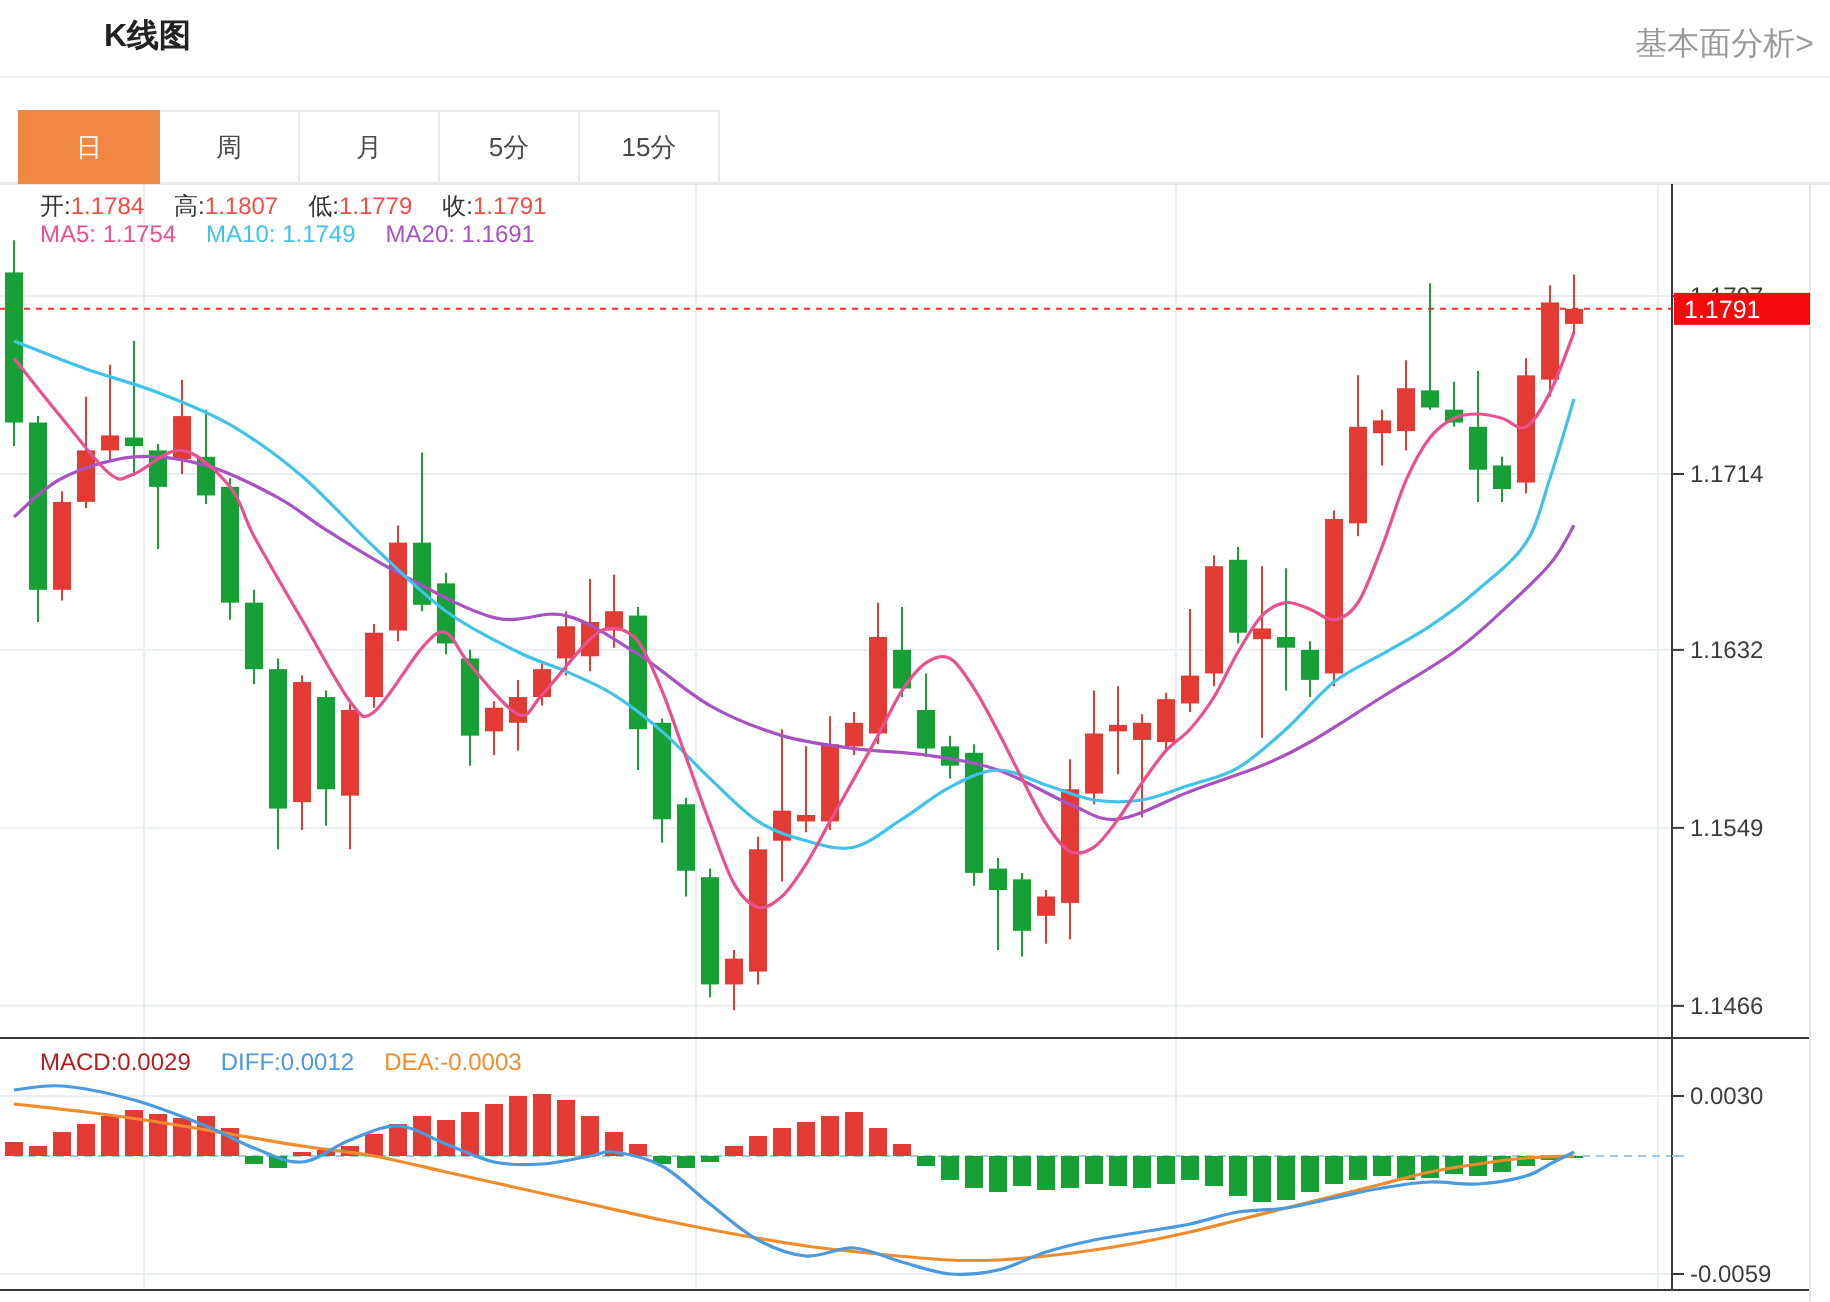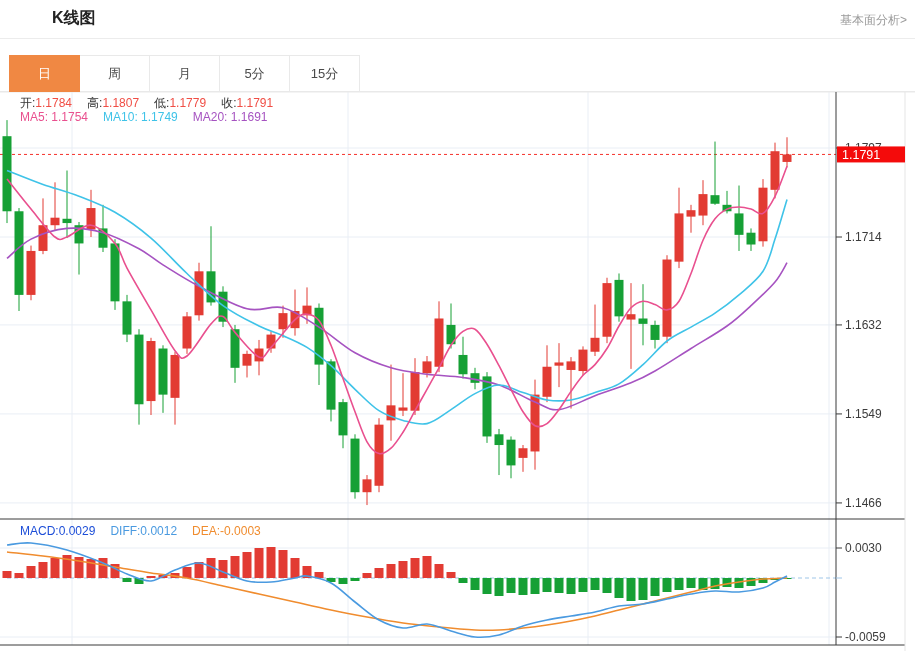--- a/index.html
+++ b/index.html
@@ -1,19 +1,19 @@
 <!DOCTYPE html>
 <html><head>
 <meta charset="utf-8">
 <style>
   html,body{margin:0;padding:0;background:#fff;}
   body{width:915px;height:651px;position:relative;overflow:hidden;
        font-family:"Liberation Sans",sans-serif;-webkit-font-smoothing:antialiased;}
   .hdr-title{position:absolute;left:9px;top:8px;font-size:16px;font-weight:bold;color:#222;margin-left:43px;}
-  .hdr-link{position:absolute;right:8px;top:12px;font-size:12px;color:#9a9a9a;text-decoration:none;cursor:pointer;}
+  .hdr-link{position:absolute;right:8px;top:12px;font-size:16px;color:#9a9a9a;text-decoration:none;cursor:pointer;}
   .hdr-divider{position:absolute;left:0;top:38px;width:915px;height:1px;background:#ececec;}
   .tabs{position:absolute;left:9px;top:55px;display:flex;z-index:3;}
   .tab{width:69px;height:35px;line-height:35px;text-align:center;font-size:13px;color:#4a4a4a;
        background:#fff;border:1px solid #e9e9e9;border-left:none;cursor:pointer;box-sizing:content-box;}
   .tab:first-child{border-left:1px solid #e9e9e9;}
   .tab.active{background:#f08843;border-color:#f08843;color:#fff;}
   .tabs-bottom{position:absolute;left:0;top:91px;width:915px;height:1px;background:#e9e9e9;z-index:2;}
   #chart-svg{position:absolute;left:0;top:0;z-index:1;}
   .info-row{position:absolute;left:20px;font-size:12px;z-index:2;white-space:nowrap;pointer-events:none;}
   #ohlc-row{top:95px;}
@@ -274,13 +274,13 @@
     <text x="845" y="552" font-size="12" fill="#3c3c3c">0.0030</text>
     <line x1="836" y1="637" x2="842" y2="637" stroke="#3a3a3a" stroke-width="1"></line>
     <text x="845" y="641" font-size="12" fill="#3c3c3c">-0.0059</text>
     <line x1="836" y1="578" x2="842" y2="578" stroke="#9fc6e8" stroke-width="1"></line>
     <rect x="837" y="146.43379999999928" width="68" height="16" fill="#f40b0b"></rect>
     <text x="842" y="158.93379999999928" font-size="12.5" fill="#ffffff">1.1791</text>
   </svg>
 
 <div class="info-row" id="ohlc-row"><span class="info-item"><span class="lbl">开:</span><span style="color: rgb(240, 78, 69);">1.1784</span></span><span class="info-item"><span class="lbl">高:</span><span style="color: rgb(240, 78, 69);">1.1807</span></span><span class="info-item"><span class="lbl">低:</span><span style="color: rgb(240, 78, 69);">1.1779</span></span><span class="info-item"><span class="lbl">收:</span><span style="color: rgb(240, 78, 69);">1.1791</span></span></div>
 <div class="info-row" id="ma-row"><span class="info-item"><span class="lbl" style="color: rgb(233, 80, 143);">MA5: </span><span style="color: rgb(233, 80, 143);">1.1754</span></span><span class="info-item"><span class="lbl" style="color: rgb(63, 195, 232);">MA10: </span><span style="color: rgb(63, 195, 232);">1.1749</span></span><span class="info-item"><span class="lbl" style="color: rgb(166, 83, 193);">MA20: </span><span style="color: rgb(166, 83, 193);">1.1691</span></span></div>
-<div class="info-row" id="macd-row"><span class="info-item" style="color: #1d4ed8;">MACD:0.0029</span><span class="info-item" style="color: rgb(74, 154, 224);">DIFF:0.0012</span><span class="info-item" style="color: rgb(240, 140, 46); margin-top: 44px;">DEA:-0.0003</span></div>
+<div class="info-row" id="macd-row"><span class="info-item" style="color: #b91c1c;">MACD:0.0029</span><span class="info-item" style="color: rgb(74, 154, 224);">DIFF:0.0012</span><span class="info-item" style="color: rgb(240, 140, 46); margin-top: 44px;">DEA:-0.0003</span></div>
 
 </body></html>

